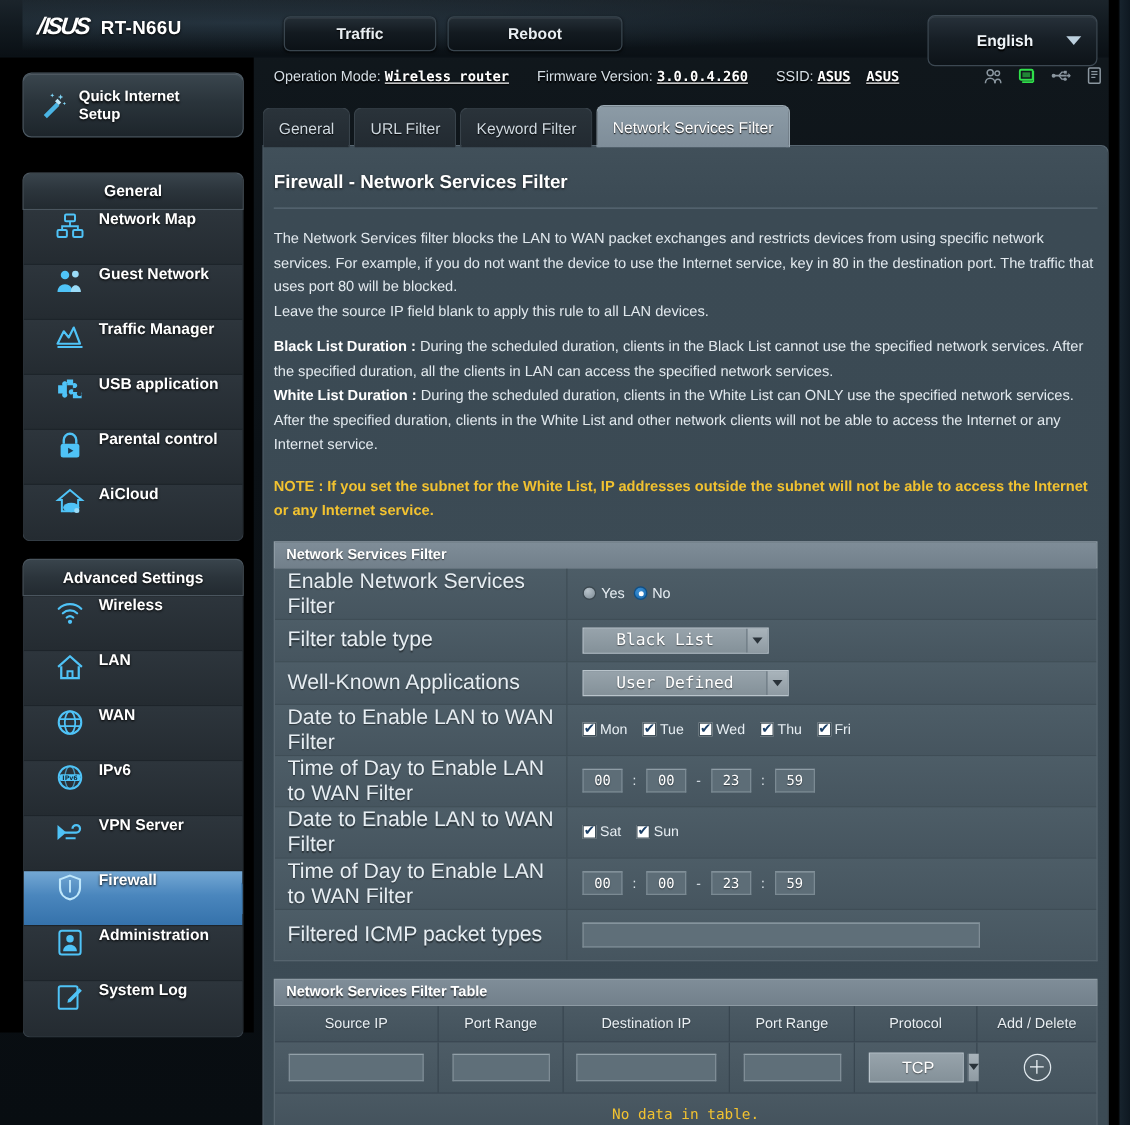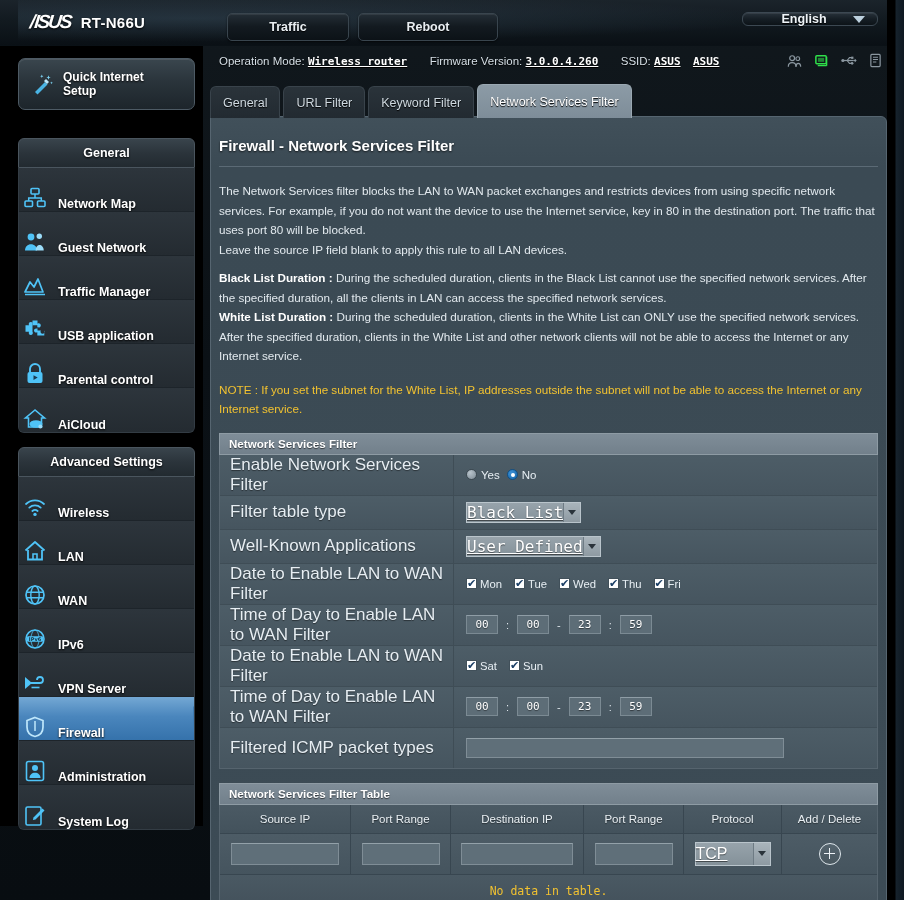--- a/index.html
+++ b/index.html
@@ -43,21 +43,21 @@
     background: linear-gradient(180deg,#242e36 0%, #131a20 48%, #0c1217 100%);
     border:1px solid #39454e; border-radius:5px;
     color:#e9eef2; font-size:12.5px; font-weight:700;
     display:flex; align-items:center; justify-content:center;
     text-shadow:0 1px 1px #000; cursor:pointer;
     box-shadow: inset 0 1px 0 rgba(255,255,255,.07), 0 1px 2px rgba(0,0,0,.6);
   }
   #btn-logout{ left:227px; width:122px; }
   #btn-reboot{ left:358px; width:140px; }
   .lang-btn{
-    position:absolute; right:26px; top:12px; width:136px; height:14px;
+    position:absolute; right:26px; top:12px; width:136px; height:41px;
     background: linear-gradient(180deg,#27313a 0%, #161e25 50%, #0d1318 100%);
     border:1px solid #3c4852; border-radius:6px;
     display:flex; align-items:center; justify-content:space-between;
     padding:0 12px; cursor:pointer;
     box-shadow: inset 0 1px 0 rgba(255,255,255,.07);
   }
   .lang-btn span.txt{ flex:1; text-align:center; color:#eef3f7; font-size:12.5px; font-weight:700; text-shadow:0 1px 1px #000;}
   .caret-down{
     width:0;height:0;border-left:6px solid transparent;border-right:6px solid transparent;
     border-top:7px solid #bcd0de;
@@ -93,21 +93,21 @@
   .group-head{
     margin:0 18px; width:177px; height:30px;
     background:linear-gradient(180deg,#39444c 0%, #2b343b 50%, #222a30 100%);
     border:1px solid #4a555e; border-top-left-radius:6px; border-top-right-radius:6px;
     display:flex; align-items:center; justify-content:center;
     color:#fff; font-size:12.5px; font-weight:700; text-shadow:0 1px 2px #000;
   }
   .navlist{ margin:0 18px; width:177px; border:1px solid #333c44; border-top:none;
             background:linear-gradient(180deg,#2a3239 0%, #232a30 100%); border-radius:0 0 6px 6px; overflow:hidden;}
   .navitem{
-    position:relative; height:44px; display:flex; align-items:flex-end; gap:10px; padding-left:3px;
+    position:relative; height:44px; display:flex; align-items:flex-start; gap:10px; padding-left:24px;
     border-bottom:1px solid #1d242a; cursor:pointer;
     background:linear-gradient(180deg,#2d353c 0%, #242b31 100%);
   }
   .navitem:last-child{ border-bottom:none; }
   .navitem .nav-lbl{ color:#fff; font-size:12.5px; font-weight:700; text-shadow:0 1px 2px #000; }
   .navitem.active{
     background:linear-gradient(180deg,#74a8d4 0%, #4a86bd 45%, #3572ab 100%);
   }
   .navitem.active .nav-lbl{ color:#ffffff; }
   .navitem.active:after{
@@ -145,21 +145,21 @@
     overflow:hidden;
   }
   .page-title{
     margin:20px 0 0 8px; color:#ffffff; font-size:15px; font-weight:700;
     text-shadow:0 1px 2px rgba(0,0,0,.7);
   }
   .title-rule{ margin:12px 8px 0 8px; height:1px; background:#5b6a75; }
   .desc{ margin:14px 8px 0 8px; color:#e2e9ee; font-size:11.7px; line-height:19.5px; }
   .desc p{ margin-bottom:0; }
   .desc b{ font-weight:700; color:#ffffff; }
-  .desc .note{ color:#f2c230; margin-top:14px; }
+  .desc .note{ color:#f2c230; margin-top:14px;font-weight:bold; }
   .desc .spacer{ height:9px; }
 
   
   .sect-head{
     margin:14px 8px 0 8px; height:22px;
     background:linear-gradient(180deg,#7f8d98 0%, #72808b 100%);
     border:1px solid #8e9ba4;
     display:flex; align-items:center; padding-left:9px;
     color:#ffffff; font-size:11.6px; font-weight:700; text-shadow:0 1px 1px rgba(0,0,0,.6);
   }
@@ -195,23 +195,23 @@
   }
 
   .sel-box{
     display:inline-flex; align-items:stretch; height:21px;
     background:linear-gradient(180deg,#93a0a9 0%, #8593
 9d 100%);
     background:linear-gradient(180deg,#97a3ab 0%, #849199 100%);
     border:1px solid #b9c4cb; cursor:pointer;
   }
   .sel-box .sv{
-    padding:0 0; display:flex; align-items:center;
-    font-family:"DejaVu Sans Mono", monospace; font-size:16px; color:#ffffff;
-    text-shadow:0 1px 1px rgba(0,0,0,.5); white-space:nowrap;text-decoration:underline;
+    padding:0 26px; display:flex; align-items:center;
+    font-family:"DejaVu Sans Mono", monospace; font-size:13px; color:#ffffff;
+    text-shadow:0 1px 1px rgba(0,0,0,.5); white-space:nowrap;
   }
   .sel-box .sarrow{
     width:17px; display:flex; align-items:center; justify-content:center;
     background:linear-gradient(180deg,#a9b4bb 0%, #8e9aa2 100%);
     border-left:1px solid #6e7b84;
   }
   .sel-box .sarrow i{
     width:0;height:0;border-left:4px solid transparent;border-right:4px solid transparent;
     border-top:5px solid #2a333a; display:block;
   }

